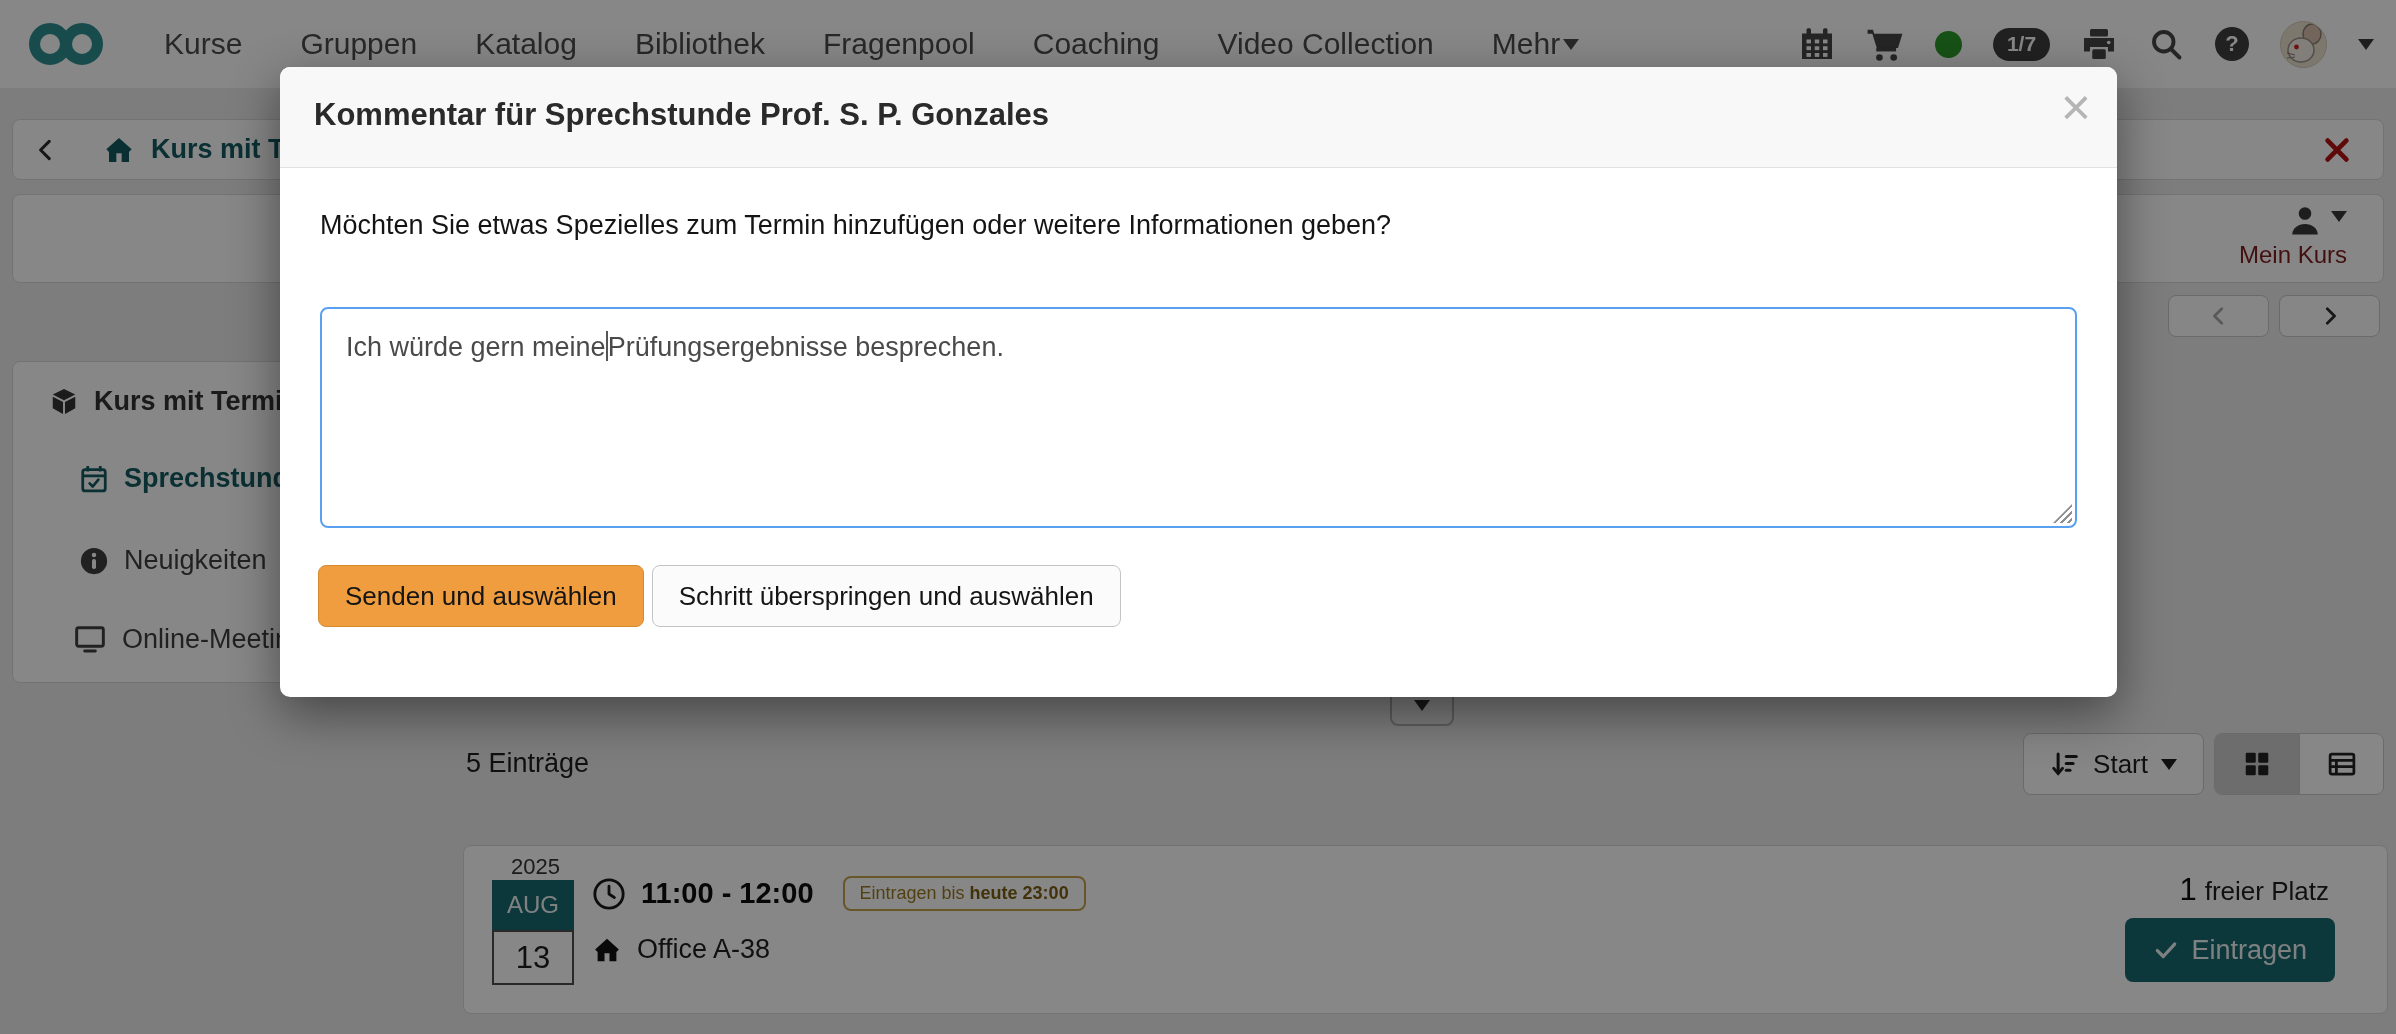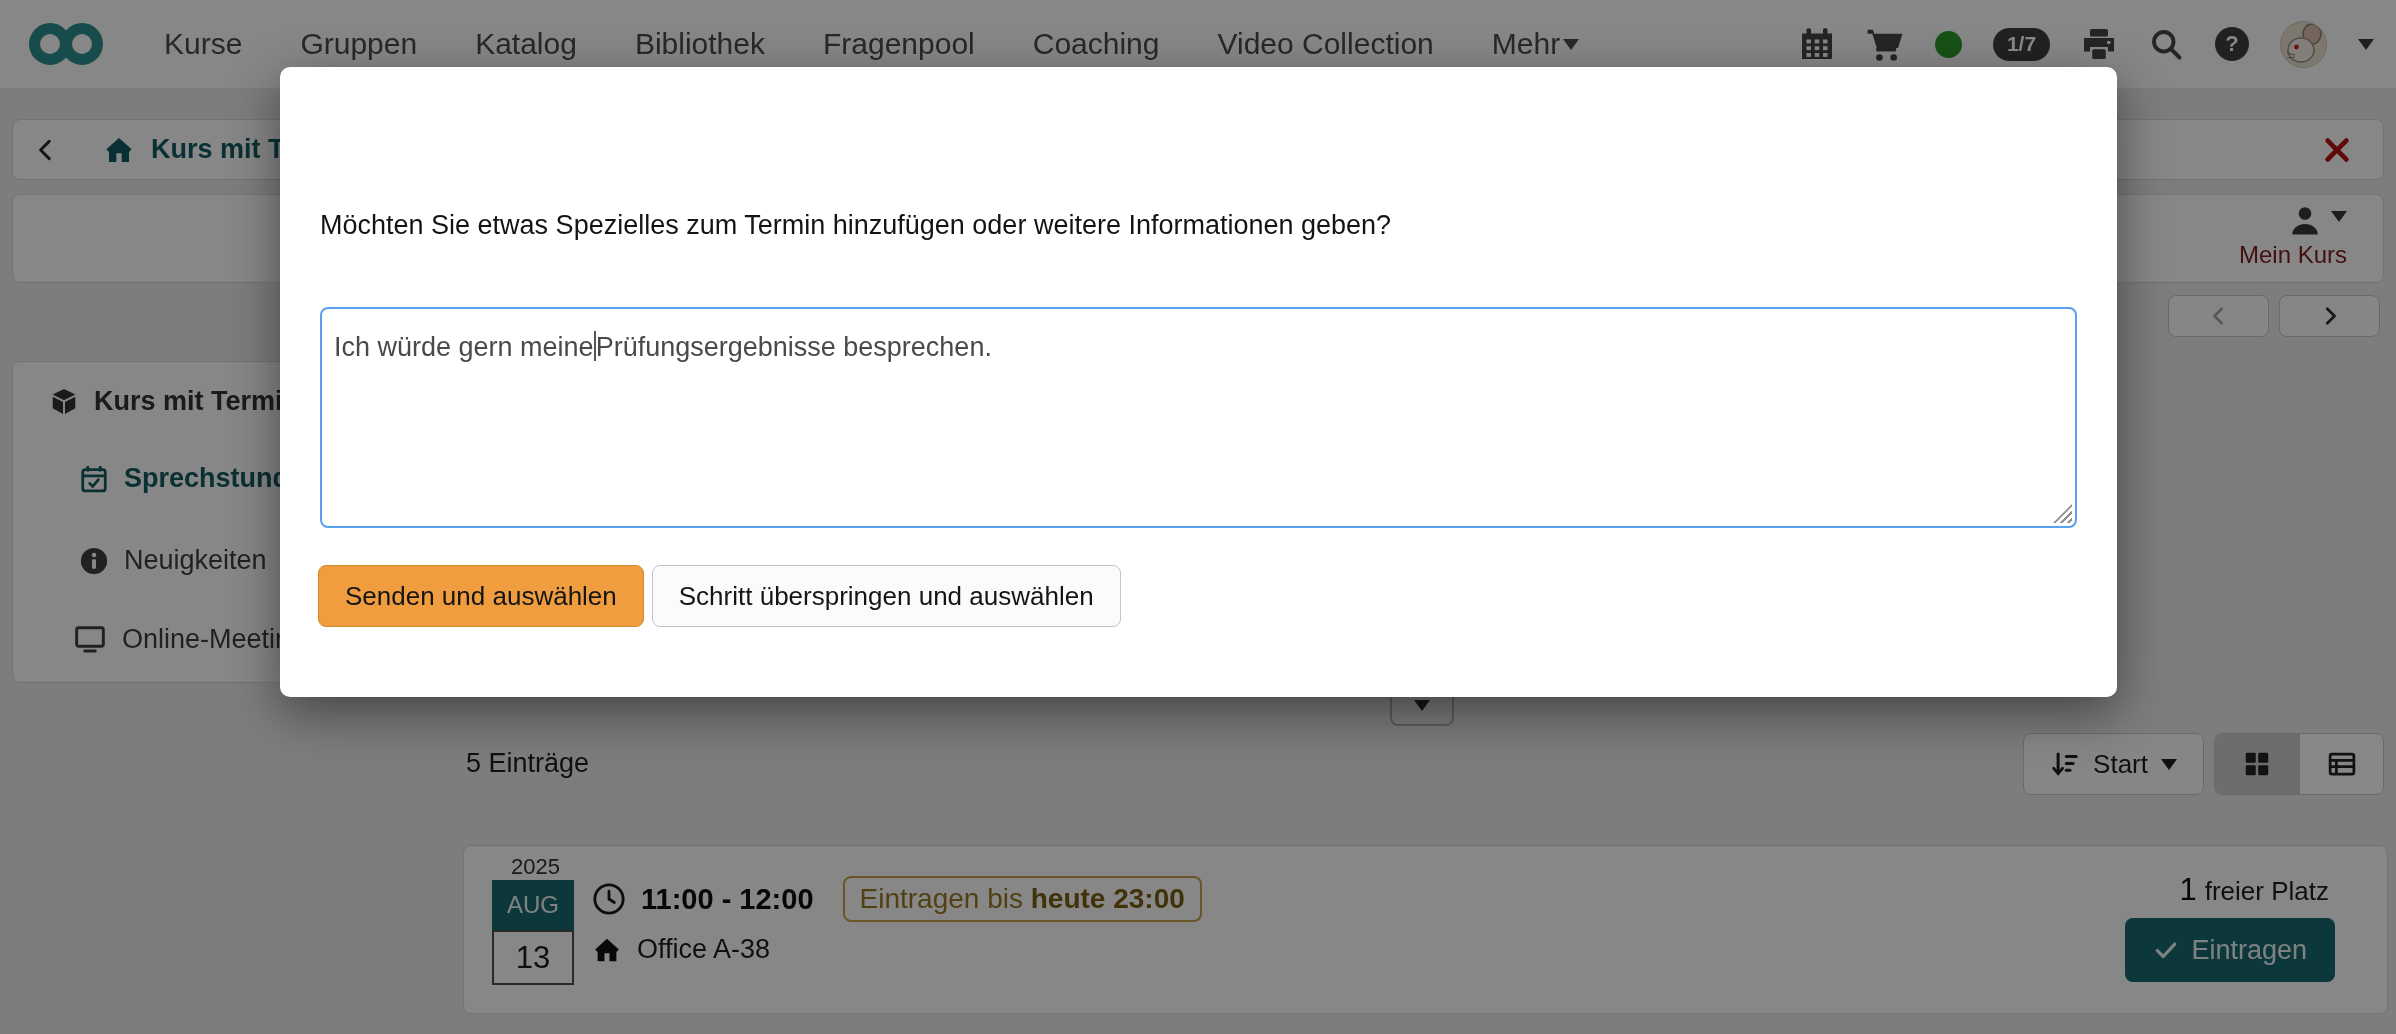--- a/index.html
+++ b/index.html
@@ -74,41 +74,41 @@
   .entry-card { position:absolute; left:463px; top:845px; width:1925px; height:169px; background:#fff;
     border:1px solid #d9d9d9; border-radius:8px; z-index:1; }
   .entry-year { position:absolute; left:47px; top:8px; font-size:22px; color:#333; }
   .entry-month { position:absolute; left:28px; top:34px; width:82px; height:50px; background:#1a6b70;
     color:#eef4f4; font-size:24px; display:flex; align-items:center; justify-content:center; }
   .entry-day { position:absolute; left:28px; top:84px; width:82px; height:55px; background:#fff;
     border:2px solid #4f4f4f; color:#1d1d1d; font-size:31px; display:flex; align-items:center; justify-content:center; }
   .clock-row { position:absolute; left:128px; top:30px; display:flex; align-items:center; gap:15px; }
   .entry-time { font-size:29px; font-weight:bold; color:#0e0e0e; }
   .deadline-badge { margin-left:14px; padding:5px 15px; border:2px solid #c5a14c; border-radius:8px;
-    font-size:28px; color:#9a7b23; white-space:nowrap;text-align:center; }
+    font-size:18px; color:#9a7b23; white-space:nowrap;text-align:center; }
   .deadline-badge b { color:#7c5f14; }
   .loc-row { position:absolute; left:128px; top:88px; display:flex; align-items:center; gap:15px; }
   .entry-loc { font-size:27px; color:#1f1f1f; }
   .slots { position:absolute; right:58px; top:26px; font-size:26px; color:#1f1f1f; }
   .slots .num { font-size:31px; margin-right:8px; color:#0e0e0e; }
   .enroll-btn { position:absolute; right:52px; top:72px; height:64px; padding:0 28px; background:#1a6b70;
     border:none; border-radius:8px; color:#eff3f3; font-size:27px; display:flex; align-items:center; gap:12px;
     font-family:inherit; }
 
   
   .overlay { position:absolute; inset:0; background:rgba(0,0,0,0.47); z-index:5; }
   .modal { position:absolute; left:280px; top:67px; width:1837px; height:630px; background:#fff;
     border-radius:10px; z-index:10; box-shadow:0 16px 50px rgba(0,0,0,0.45); overflow:hidden; }
   .modal-header { position:relative; height:101px; background:#f8f8f8; border-bottom:1px solid #e2e2e2; }
   .modal-title { position:absolute; left:34px; top:30px; font-size:31px; font-weight:bold; color:#2a2a2a; }
   .modal-close { position:absolute; right:26px; top:14px; font-size:52px; font-weight:300; color:#b5b5b5;
     background:none; border:none; line-height:1; font-family:inherit; }
   .modal-question { position:absolute; left:40px; top:143px; font-size:27px; color:#141414; }
   .m-textarea { position:absolute; left:40px; top:240px; width:1757px; height:221px; background:#fff;
-    border:2px solid #5aa0f0; border-radius:8px; padding:20px 12px; font-size:27px; color:#4a4a4a; line-height:1.35; }
+    border:2px solid #5aa0f0; border-radius:8px; padding:20px 24px; font-size:27px; color:#4a4a4a; line-height:1.35; }
   .text-caret { display:inline-block; width:2px; height:30px; background:#555; vertical-align:-5px; }
   .resize-handle { position:absolute; right:3px; bottom:3px; width:19px; height:19px;
     background:repeating-linear-gradient(135deg, transparent 0 3px, #8f8f8f 3px 5px);
     clip-path:polygon(100% 0, 100% 100%, 0 100%); }
   .modal-actions { position:absolute; left:38px; top:498px; display:flex; gap:8px; }
   .btn { height:62px; padding:0 26px; border-radius:8px; font-size:26px; color:#151515; font-family:inherit; }
   .btn-primary { background:#ef9d3f; border:1px solid #d68a2f; }
   .btn-secondary { background:#fbfbfb; border:1px solid #c4c4c4; }
 </style>
 </head>
@@ -358,20 +358,24 @@
           <path d="M4 12.5 L9.5 18 L20 6.5"></path>
         </svg>
       </span>
       <span>Eintragen</span>
     </button>
   </div>
 
   <div class="overlay"></div>
 
   <div class="modal">
+    <div class="modal-header">
+      <div class="modal-title">Kommentar für Sprechstunde Prof. S. P. Gonzales</div>
+      <button class="modal-close">×</button>
+    </div>
     <div class="modal-question">Möchten Sie etwas Spezielles zum Termin hinzufügen oder weitere Informationen geben?</div>
 
     <div class="m-textarea"><span>Ich würde gern meine</span><span class="text-caret"></span><span>Prüfungsergebnisse besprechen.</span>
       <span class="resize-handle"></span>
     </div>
 
     <div class="modal-actions">
       <button class="btn btn-primary">Senden und auswählen</button>
       <button class="btn btn-secondary">Schritt überspringen und auswählen</button>
     </div>

